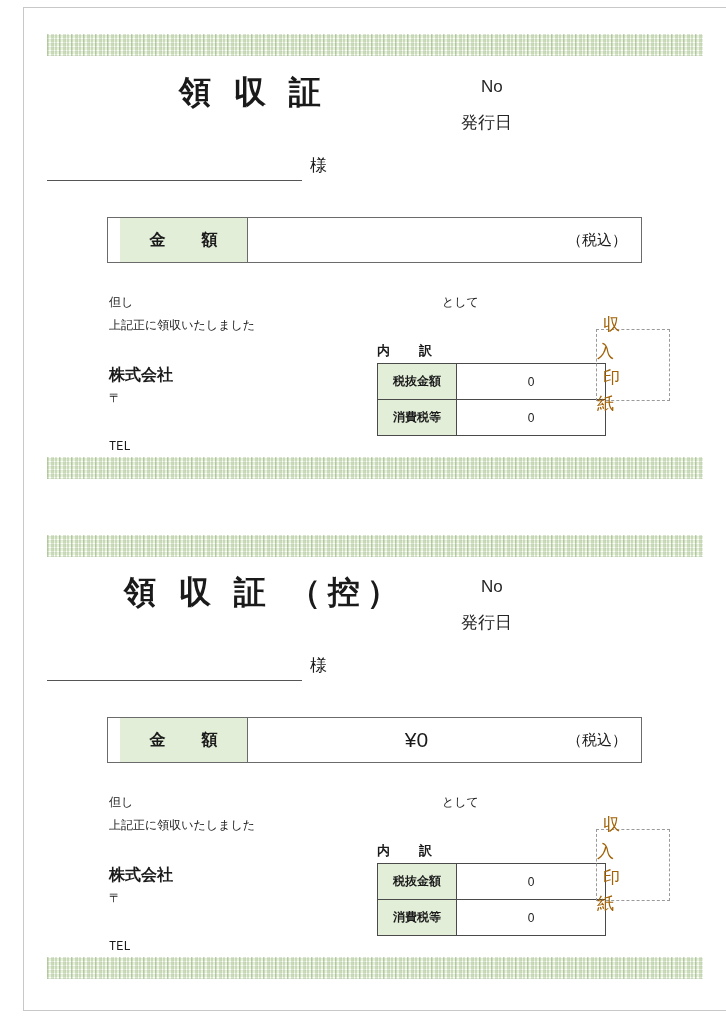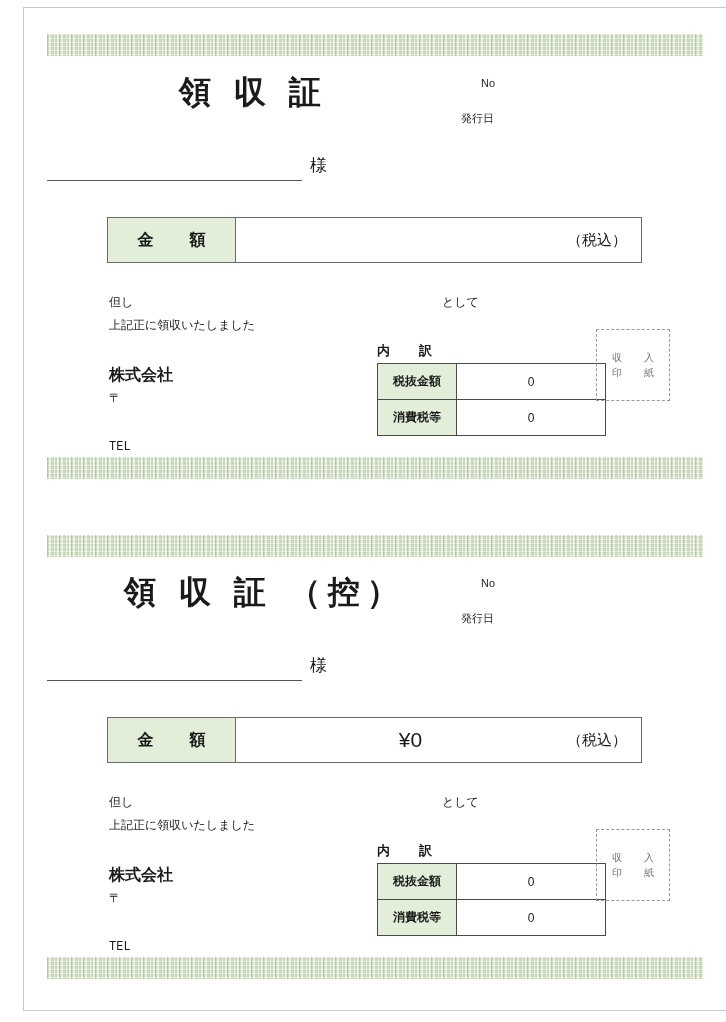--- a/index.html
+++ b/index.html
@@ -58,21 +58,21 @@
     position: absolute;
     font-size: 32px;
     font-weight: bold;
     letter-spacing: 7px;
     color: #1a1a1a;
     white-space: nowrap;
   }
 
   .meta-no, .meta-date {
     position: absolute;
-    font-size: 11px;
+    font-size: 17px;
     color: #262626;
     white-space: nowrap;
   }
 
   .addressee-line {
     position: absolute;
     border-bottom: 1.5px solid #555;
     height: 0;
   }
   .sama {
@@ -81,20 +81,21 @@
     color: #1a1a1a;
   }
 
   
   .amount-box {
     position: absolute;
     display: flex;
     border: 1.5px solid #6b6b6b;
     box-sizing: border-box;
     height: 46px;
+    padding-left: 12px;
   }
   .amount-label {
     width: 128px;
     background: #e2eed8;
     border-right: 1.5px solid #6b6b6b;
     display: flex;
     align-items: center;
     justify-content: center;
     font-size: 16px;
     font-weight: bold;
@@ -179,24 +180,24 @@
     width: 74px;
     height: 72px;
     border: 1.5px dashed #9a9a9a;
     display: flex;
     flex-direction: column;
     align-items: center;
     justify-content: center;
     box-sizing: border-box;
   }
   .stamp-box span {
-    font-size: 10px;
+    font-size: 17px;
     letter-spacing: 6px;
     text-indent: 6px;
-    color: #737373;
+    color: #a16207;
     line-height: 1.55;
   }
 </style>
 </head>
 <body>
 
 <div class="page">
 
   <div class="receipt">
 

